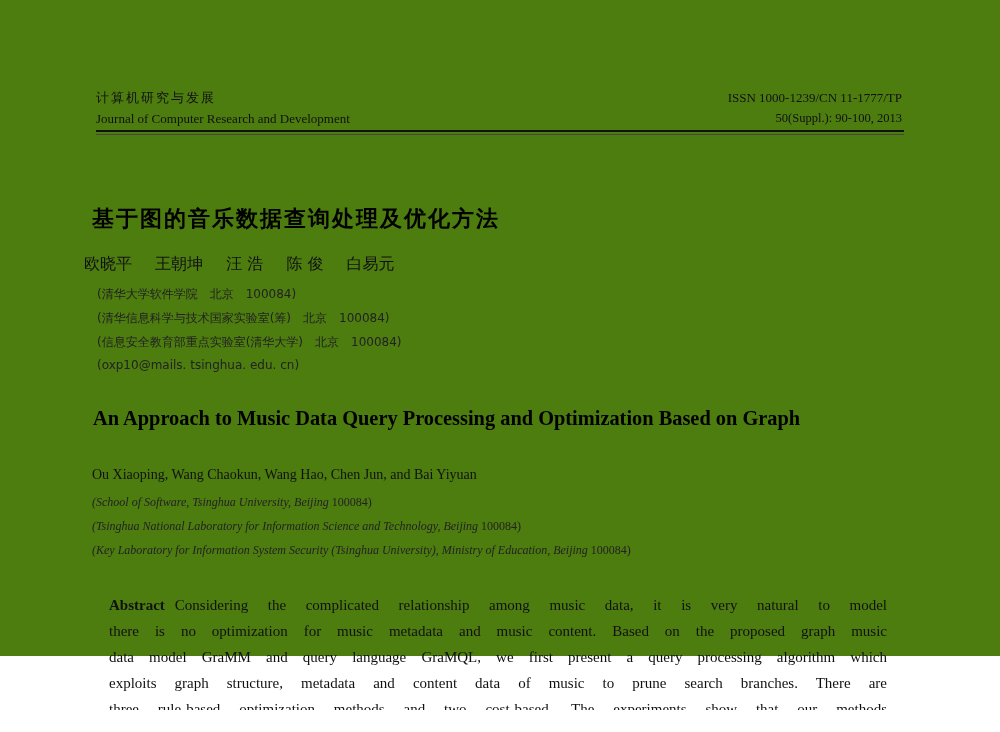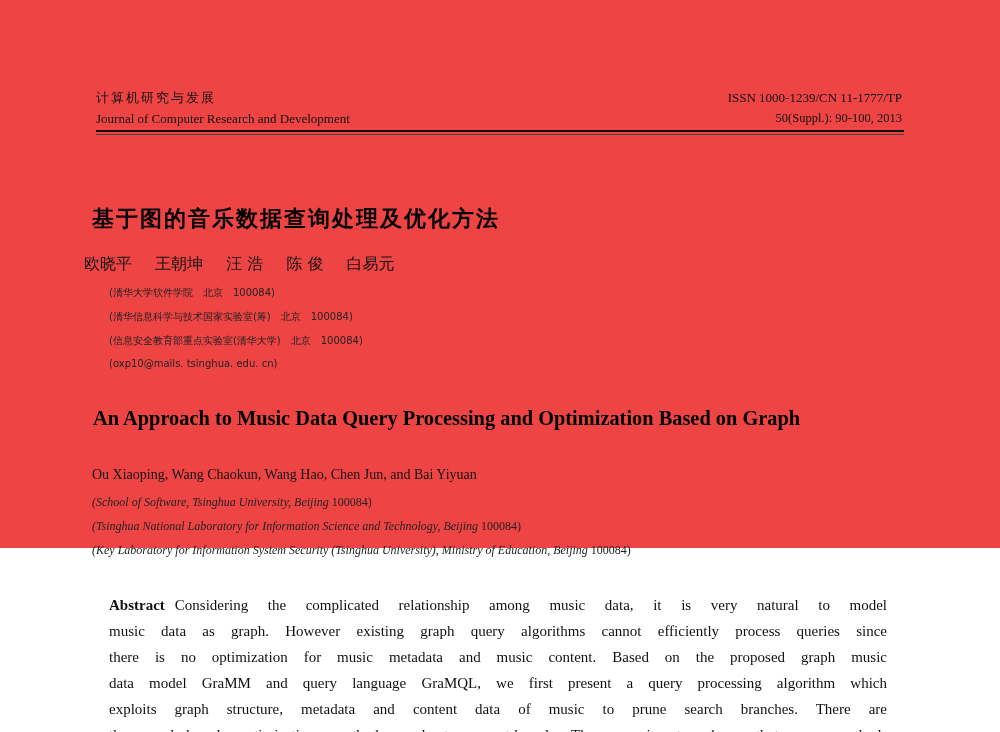--- a/index.html
+++ b/index.html
@@ -11,22 +11,22 @@
       width: 1000px;
       height: 732px;
       overflow: hidden;
       position: relative;
       color: #111111;
       font-family: "Liberation Serif", "DejaVu Serif", serif;
     }
     .page {
       position: absolute;
       left: 0; top: 0;
-      width: 1000px; height: 548px;
-      background: #ef4444;
+      width: 1000px; height: 656px;
+      background: #4d7c0f;
     }
     
     .header {
       position: absolute;
       left: 96px; top: 89px;
       width: 806px;
       height: 40px;
     }
     .header-left-cn {
       position: absolute; left: 0; top: 0;
@@ -81,23 +81,23 @@
       position: absolute;
       left: 84px; top: 254px;
       font-family: "DejaVu Serif", serif;
       font-size: 16px;
       color: #111;
       white-space: nowrap;
     }
     .cn-authors span { margin-right: 18px; }
     .cn-affil {
       position: absolute;
-      left: 109px;
+      left: 97px;
       font-family: "DejaVu Sans", sans-serif;
-      font-size: 10px;
+      font-size: 12px;
       color: #222;
       white-space: nowrap;
     }
     
     .en-title {
       position: absolute;
       left: 93px; top: 406px;
       font-family: "Liberation Serif", serif;
       font-weight: bold;
       font-size: 21px;
@@ -186,20 +186,19 @@
   </div>
   <div class="en-affil" style="top:519px;">
     <i>(Tsinghua National Laboratory for Information Science and Technology, Beijing</i><span> 100084)</span>
   </div>
   <div class="en-affil" style="top:543px;">
     <i>(Key Laboratory for Information System Security (Tsinghua University), Ministry of Education, Beijing</i><span> 100084)</span>
   </div>
 
   <div class="abstract">
     <span class="abstract-line"><b class="abstract-label">Abstract</b><span>Considering the complicated relationship among music data, it is very natural to model</span></span>
-    <span class="abstract-line">music data as graph. However existing graph query algorithms cannot efficiently process queries since</span>
     <span class="abstract-line">there is no optimization for music metadata and music content. Based on the proposed graph music</span>
     <span class="abstract-line">data model GraMM and query language GraMQL, we first present a query processing algorithm which</span>
     <span class="abstract-line">exploits graph structure, metadata and content data of music to prune search branches. There are</span>
     <span class="abstract-line cut">three rule-based optimization methods and two cost-based. The experiments show that our methods</span>
   </div>
 
 </div>
 
 </body></html>

